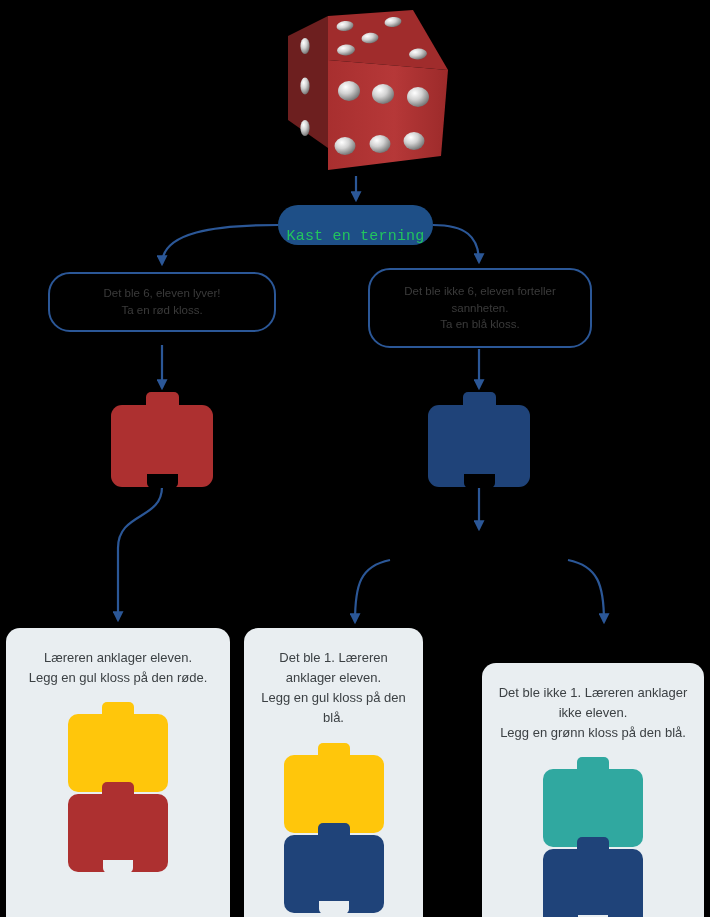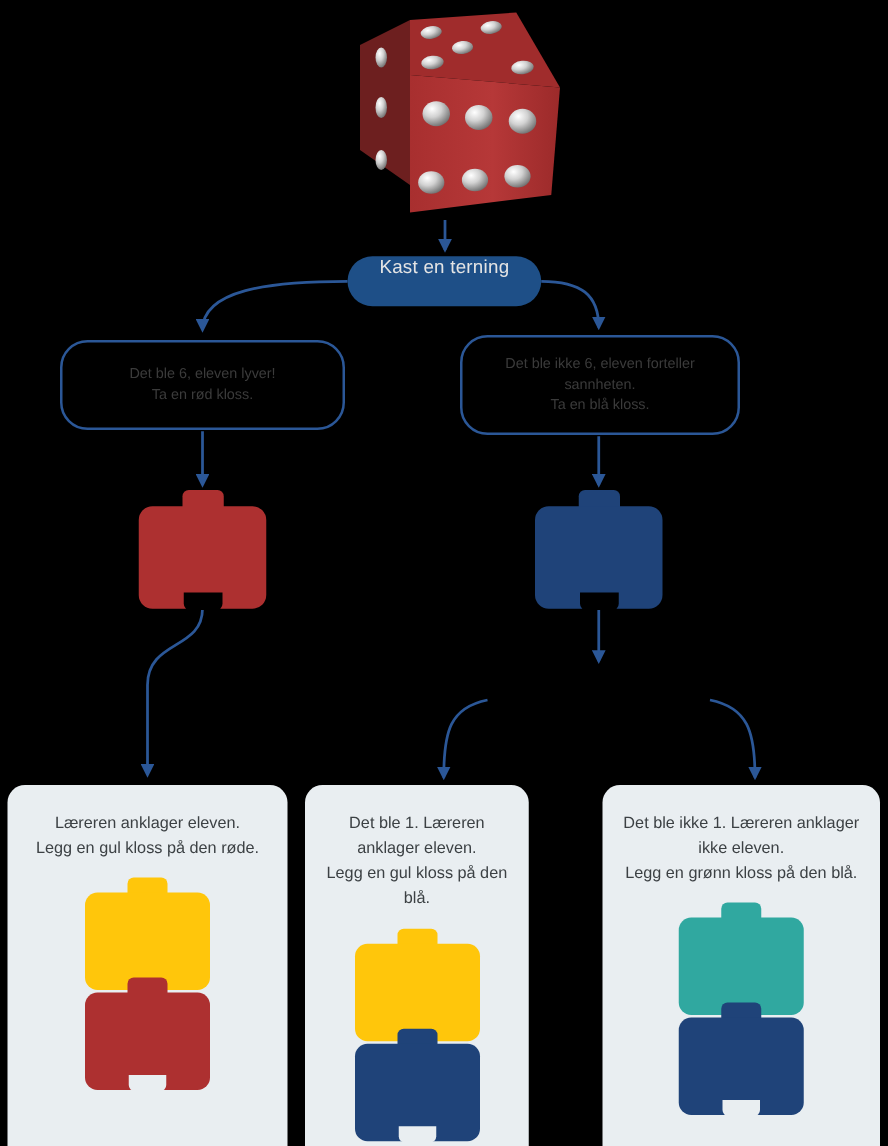--- a/index.html
+++ b/index.html
@@ -11,60 +11,61 @@
   }
   #stage { position: relative; width: 710px; height: 917px; }
 
   
   .dice-wrap { position: absolute; left: 283px; top: 8px; width: 170px; height: 170px; }
 
   
   .pill {
     position: absolute;
     background: #1e4f87;
-    color: #e5e5e5;
+    color: #22c55e;
     border-radius: 40px;
-    display: flex; align-items: flex-start; justify-content: center;
+    display: flex; align-items: flex-end; justify-content: center;
     font-size: 15px;
     letter-spacing: .2px;
     white-space: nowrap;
+    font-family: Liberation Mono, monospace;
   }
   #pill-roll   { left: 278px; top: 205px; width: 155px; height: 40px; }
   #pill-reroll { left: 390px; top: 533px; width: 178px; height: 38px; }
 
   
   .obox {
     position: absolute;
     border: 2px solid #2b5797;
     border-radius: 22px;
     color: #3b3b3b;
     display: flex; align-items: center; justify-content: center;
     text-align: center;
     font-size: 11.5px;
     line-height: 1.45;
     padding: 6px 12px;
   }
-  #obox-left  { left: 48px;  top: 272px; width: 228px; height: 72px; }
+  #obox-left  { left: 48px;  top: 272px; width: 228px; height: 60px; }
   #obox-right { left: 368px; top: 268px; width: 224px; height: 80px; }
 
   
   .card {
     position: absolute;
     background: #e9eef1;
     border-radius: 14px 14px 0 0;
     bottom: 0;
     top: 628px;
     padding-top: 20px;
     display: flex;
     flex-direction: column;
     align-items: center;
   }
   #card-1 { left: 6px;   width: 224px; }
   #card-2 { left: 244px; width: 179px; }
-  #card-3 { left: 482px; width: 222px; }
+  #card-3 { left: 482px; width: 222px; margin-top: 35px; }
   .card-text {
     color: #3c4144;
     font-size: 13px;
     line-height: 1.55;
     text-align: center;
     padding: 0 10px;
     white-space: pre-line;
   }
   .stack { margin-top: 14px; position: relative; width: 100px; }
 

